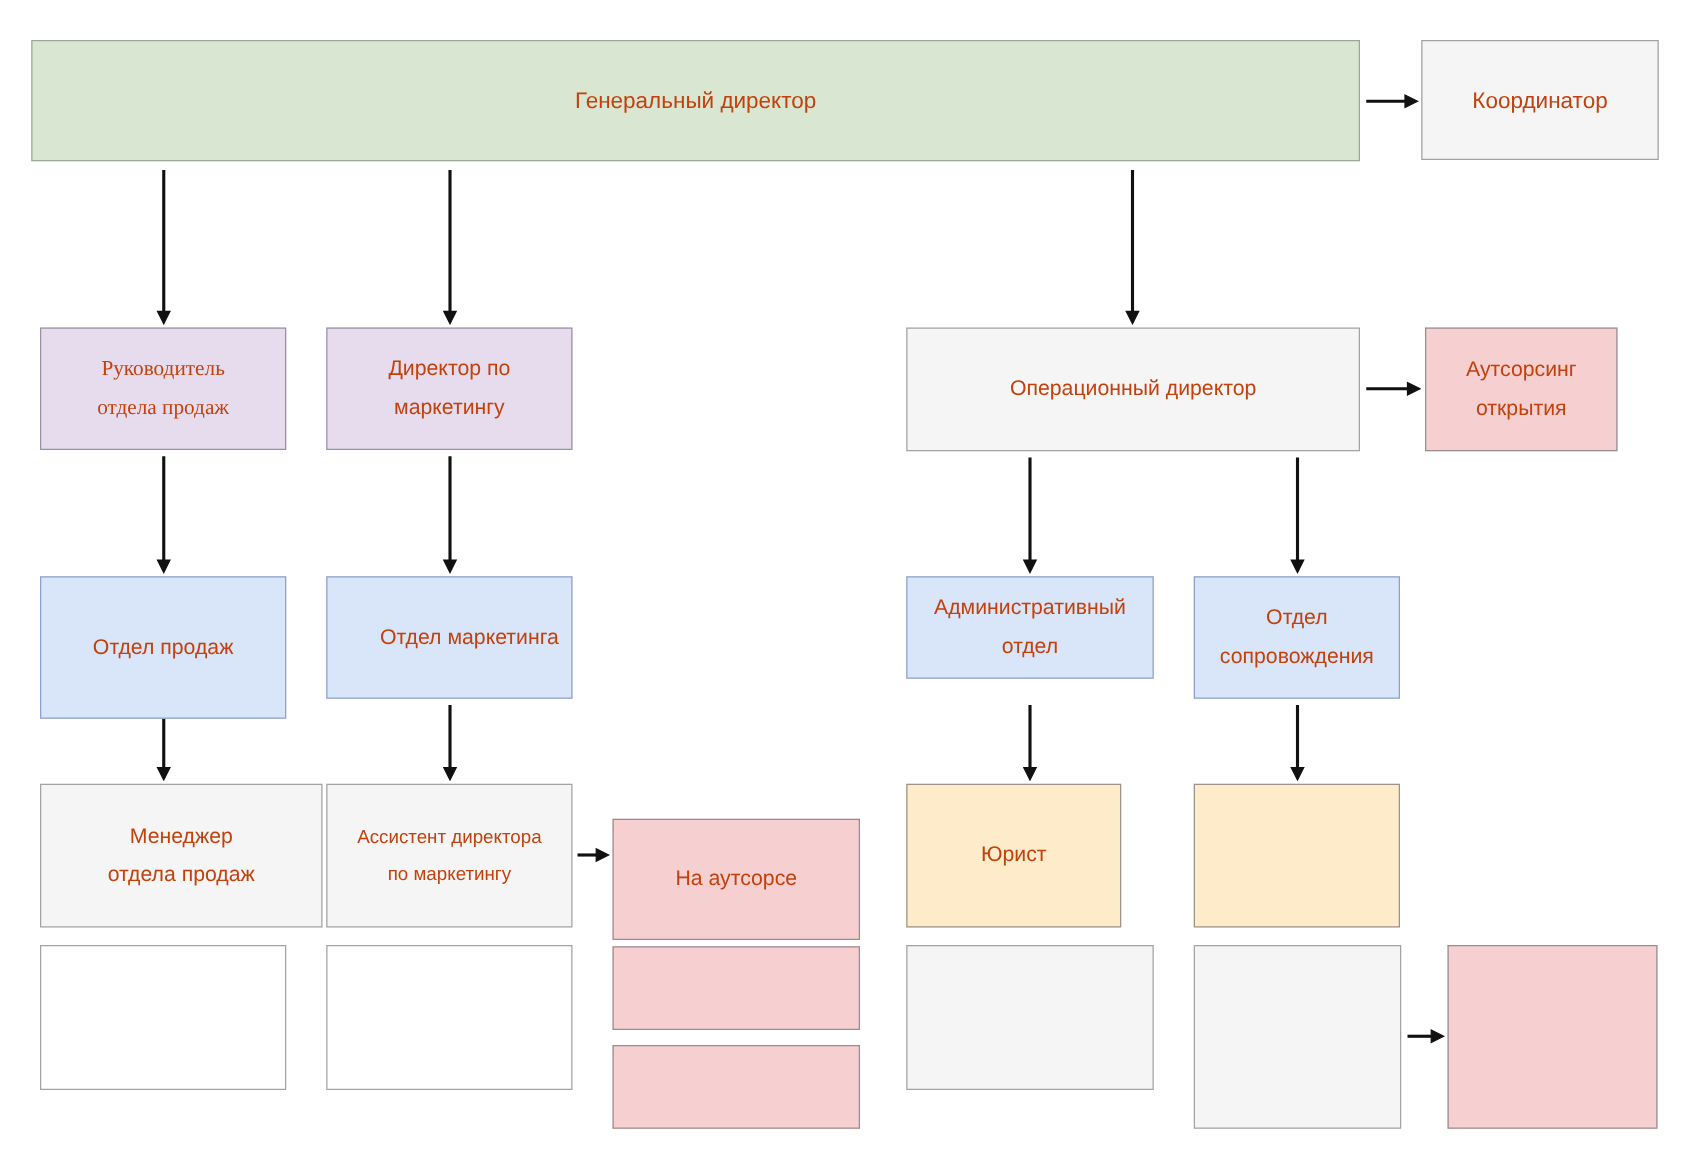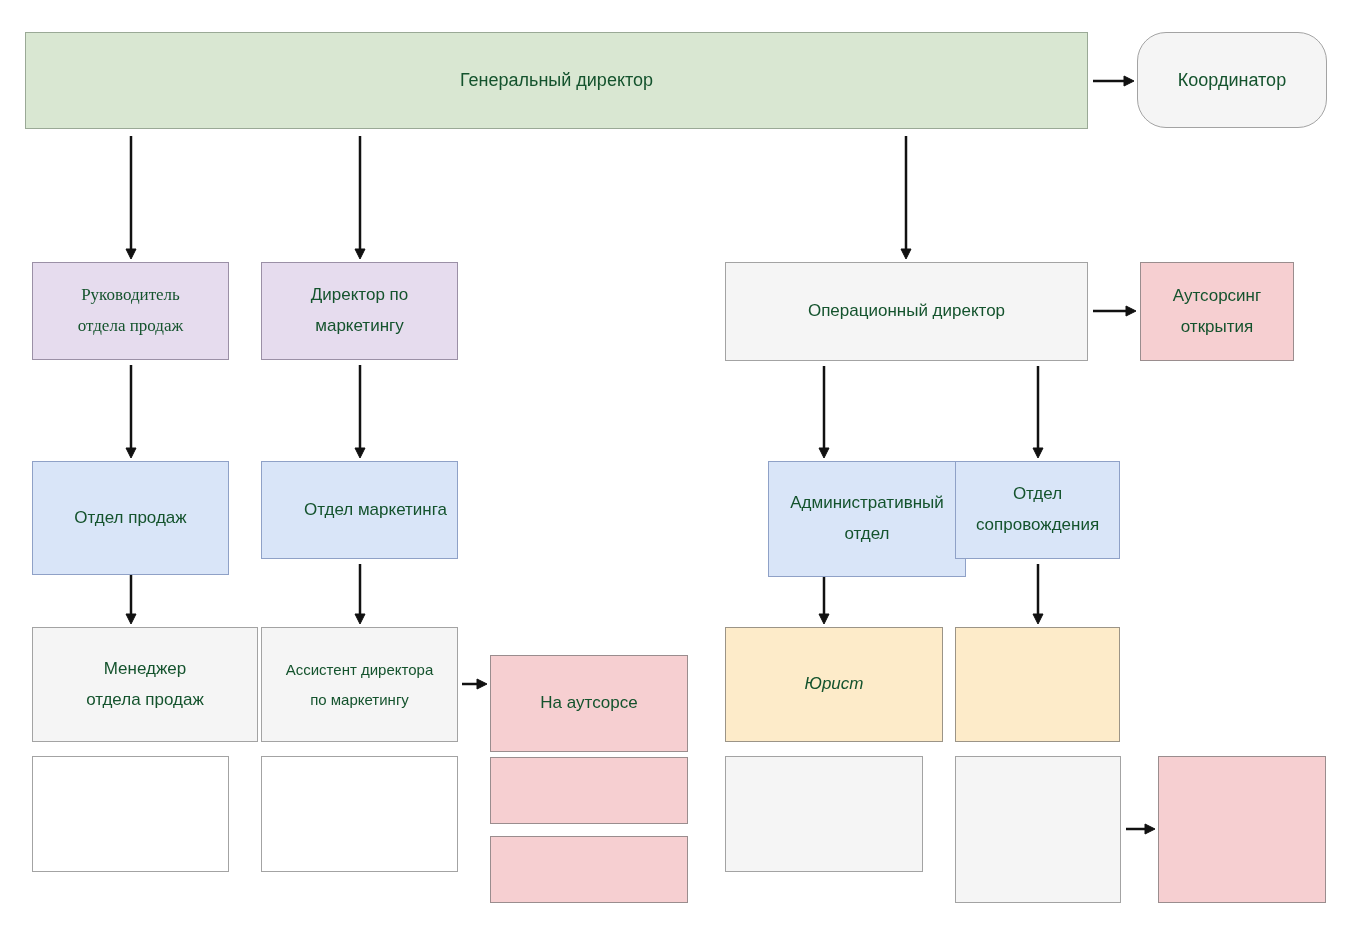--- a/index.html
+++ b/index.html
@@ -32,21 +32,21 @@
   .node {
     position: absolute;
     box-sizing: border-box;
     border: 1.5px solid #8f8f8f;
     display: flex;
     align-items: center;
     justify-content: center;
     text-align: center;
     font-size: 17px;
     line-height: 1.8;
-    color: #14532d;
+    color: #c2410c;
     white-space: pre-line;
     padding: 0 10px;
   }
   .node.big { font-size: 18px; }
   .node.small { font-size: 15px; line-height: 1.95; }
   .node-label {
     display: block;
     pointer-events: none;
   }
 </style>
@@ -71,40 +71,40 @@
       <line x1="1093" y1="311" x2="1126" y2="311" class="arrow-line" marker-end="url(#arrowhead)"></line>
       <line x1="131" y1="564" x2="131" y2="614" class="arrow-line" marker-end="url(#arrowhead)"></line>
       <line x1="360" y1="564" x2="360" y2="614" class="arrow-line" marker-end="url(#arrowhead)"></line>
       <line x1="462" y1="684" x2="477" y2="684" class="arrow-line" marker-end="url(#arrowhead)"></line>
       <line x1="824" y1="564" x2="824" y2="614" class="arrow-line" marker-end="url(#arrowhead)"></line>
       <line x1="1038" y1="564" x2="1038" y2="614" class="arrow-line" marker-end="url(#arrowhead)"></line>
       <line x1="1126" y1="829" x2="1145" y2="829" class="arrow-line" marker-end="url(#arrowhead)"></line>
     </svg>
   <div id="nodes-layer">
       <div class="node big" style="left: 25px; top: 32px; width: 1063px; height: 97px; background: rgb(217, 231, 210); border-color: rgb(154, 169, 150);"><span class="node-label">Генеральный директор</span></div>
-      <div class="node big" style="left: 1137px; top: 32px; width: 190px; height: 96px; background: rgb(245, 245, 245); border-color: rgb(163, 163, 163); border-radius: 29px;"><span class="node-label">Координатор</span></div>
+      <div class="node big" style="left: 1137px; top: 32px; width: 190px; height: 96px; background: rgb(245, 245, 245); border-color: rgb(163, 163, 163);"><span class="node-label">Координатор</span></div>
       <div class="node" style="left: 32px; top: 262px; width: 197px; height: 98px; background: rgb(230, 220, 238); border-color: rgb(155, 144, 166); font-family: Liberation Serif, serif;"><span class="node-label">Руководитель
 отдела продаж</span></div>
       <div class="node" style="left: 261px; top: 262px; width: 197px; height: 98px; background: rgb(230, 220, 238); border-color: rgb(155, 144, 166); align-items: center;"><span class="node-label">Директор по
 маркетингу</span></div>
       <div class="node" style="left: 725px; top: 262px; width: 363px; height: 99px; background: rgb(245, 245, 245); border-color: rgb(163, 163, 163);"><span class="node-label">Операционный директор</span></div>
       <div class="node" style="left: 1140px; top: 262px; width: 154px; height: 99px; background: rgb(246, 207, 209); border-color: rgb(154, 141, 142);"><span class="node-label">Аутсорсинг
 открытия</span></div>
       <div class="node" style="left: 32px; top: 461px; width: 197px; height: 114px; background: rgb(217, 229, 248); border-color: rgb(143, 161, 199);"><span class="node-label">Отдел продаж</span></div>
       <div class="node" style="left: 261px; top: 461px; width: 197px; height: 98px; background: rgb(217, 229, 248); border-color: rgb(143, 161, 199); justify-content: flex-end;"><span class="node-label">Отдел маркетинга</span></div>
-      <div class="node" style="left: 725px; top: 461px; width: 198px; height: 116px; background: rgb(217, 229, 248); border-color: rgb(143, 161, 199); margin-left: 43px;"><span class="node-label">Административный
+      <div class="node" style="left: 725px; top: 461px; width: 198px; height: 82px; background: rgb(217, 229, 248); border-color: rgb(143, 161, 199);"><span class="node-label">Административный
 отдел</span></div>
       <div class="node" style="left: 955px; top: 461px; width: 165px; height: 98px; background: rgb(217, 229, 248); border-color: rgb(143, 161, 199);"><span class="node-label">Отдел
 сопровождения</span></div>
       <div class="node" style="left: 32px; top: 627px; width: 226px; height: 115px; background: rgb(245, 245, 245); border-color: rgb(163, 163, 163);"><span class="node-label">Менеджер
 отдела продаж</span></div>
       <div class="node small" style="left: 261px; top: 627px; width: 197px; height: 115px; background: rgb(245, 245, 245); border-color: rgb(163, 163, 163);"><span class="node-label">Ассистент директора
 по маркетингу</span></div>
       <div class="node" style="left: 490px; top: 627px; width: 198px; height: 97px; background: rgb(246, 207, 209); border-color: rgb(154, 141, 142); margin-top: 28px;"><span class="node-label">На аутсорсе</span></div>
-      <div class="node" style="left: 725px; top: 627px; width: 218px; height: 115px; background: rgb(253, 235, 201); border-color: rgb(155, 148, 135); font-style: italic;"><span class="node-label">Юрист</span></div>
+      <div class="node" style="left: 725px; top: 627px; width: 172px; height: 115px; background: rgb(253, 235, 201); border-color: rgb(155, 148, 135);"><span class="node-label">Юрист</span></div>
       <div class="node" style="left: 955px; top: 627px; width: 165px; height: 115px; background: rgb(253, 235, 201); border-color: rgb(155, 148, 135);"><span class="node-label"></span></div>
       <div class="node" style="left: 32px; top: 756px; width: 197px; height: 116px; background: rgb(255, 255, 255); border-color: rgb(163, 163, 163);"><span class="node-label"></span></div>
       <div class="node" style="left: 261px; top: 756px; width: 197px; height: 116px; background: rgb(255, 255, 255); border-color: rgb(163, 163, 163);"><span class="node-label"></span></div>
       <div class="node" style="left: 490px; top: 757px; width: 198px; height: 67px; background: rgb(246, 207, 209); border-color: rgb(154, 141, 142);"><span class="node-label"></span></div>
       <div class="node" style="left: 490px; top: 836px; width: 198px; height: 67px; background: rgb(246, 207, 209); border-color: rgb(154, 141, 142);"><span class="node-label"></span></div>
       <div class="node" style="left: 725px; top: 756px; width: 198px; height: 116px; background: rgb(245, 245, 245); border-color: rgb(163, 163, 163);"><span class="node-label"></span></div>
       <div class="node" style="left: 955px; top: 756px; width: 166px; height: 147px; background: rgb(245, 245, 245); border-color: rgb(163, 163, 163);"><span class="node-label"></span></div>
       <div class="node" style="left: 1158px; top: 756px; width: 168px; height: 147px; background: rgb(246, 207, 209); border-color: rgb(154, 141, 142);"><span class="node-label"></span></div>
     </div>
 </div>

